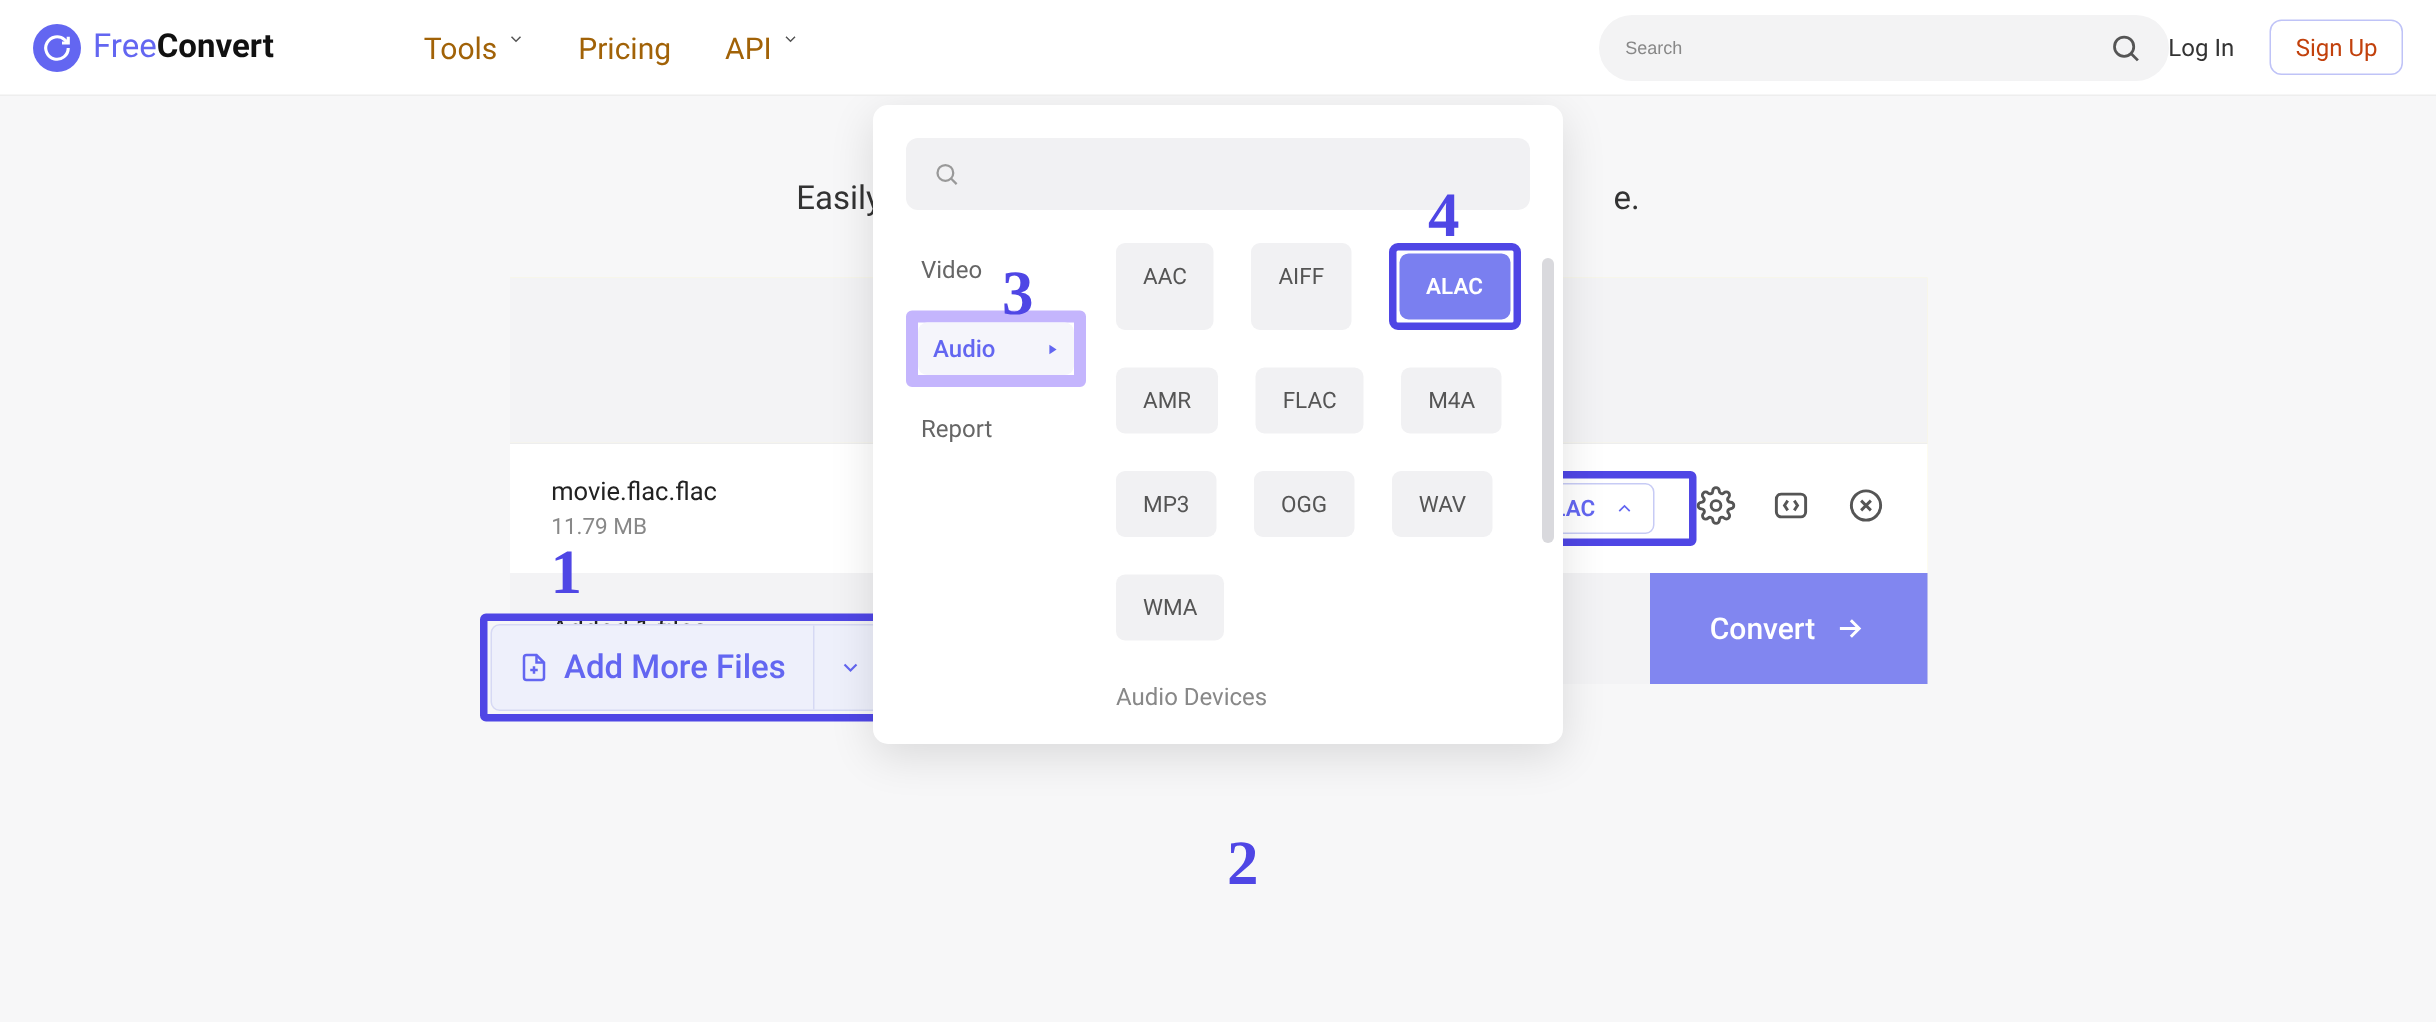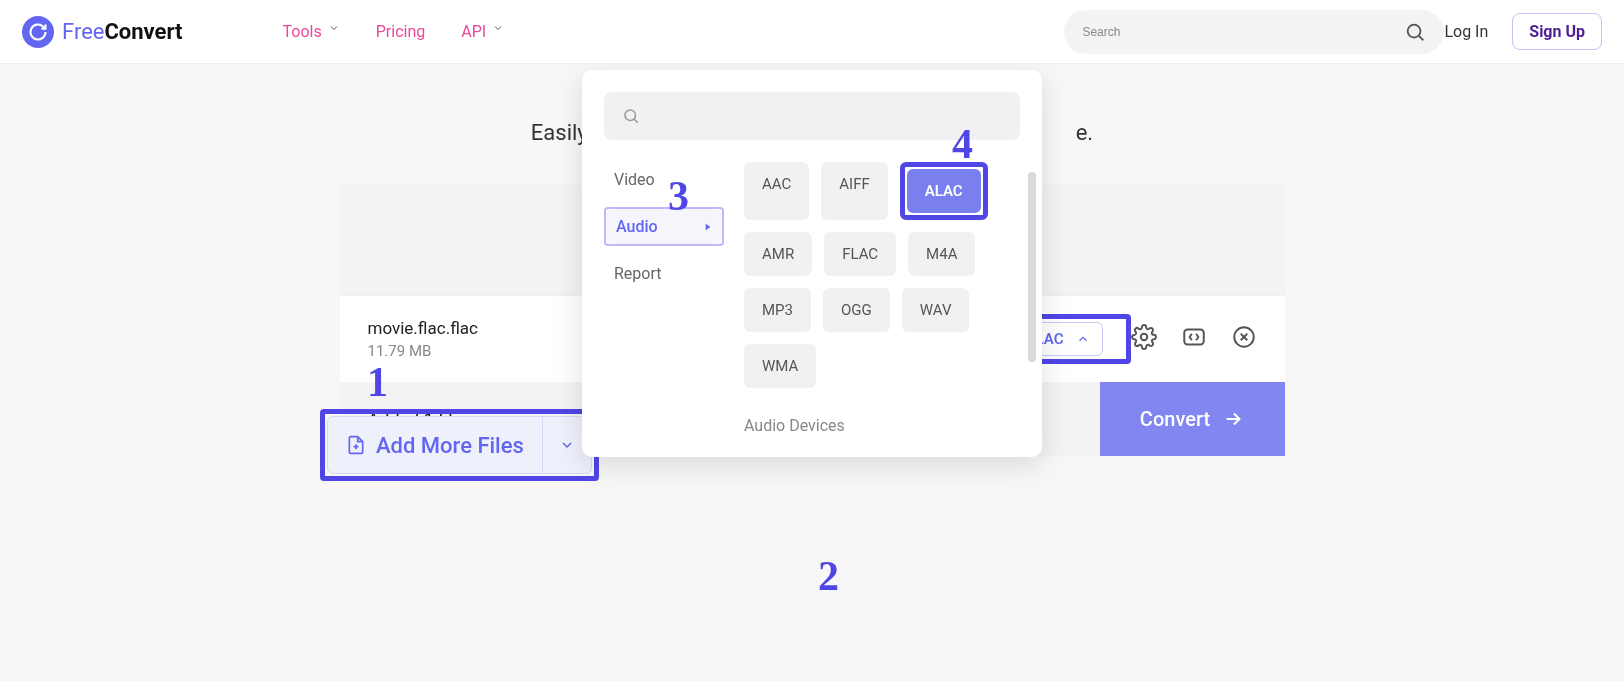--- a/index.html
+++ b/index.html
@@ -6,29 +6,29 @@
     body { font-family: -apple-system, BlinkMacSystemFont, 'Segoe UI', Roboto, sans-serif; background: #fff; width: 1624px; height: 681px; overflow: hidden; position: relative; }
     
     
     .header { height: 64px; display: flex; align-items: center; padding: 16px 22px; border-bottom: 1px solid #eee; background: #fff; position: relative; z-index: 200; }
     .logo-wrap { display: flex; align-items: center; gap: 8px; }
     .logo-icon { width: 32px; height: 32px; border-radius: 50%; background: #6366f1; display: flex; align-items: center; justify-content: center; }
     .logo-icon svg { width: 20px; height: 20px; }
     .logo-text { font-size: 22px; font-weight: 400; color: #6366f1; }
     .logo-text strong { font-weight: 700; color: #111; }
     .nav { display: flex; align-items: center; gap: 36px; margin-left: 100px; }
-    .nav-item { display: flex; align-items: flex-start; gap: 6px; font-size: 16px; color: #ec4899; cursor: pointer; }
+    .nav-item { display: flex; align-items: flex-start; gap: 6px; font-size: 20px; color: #a16207; cursor: pointer; }
     .chev { width: 12px; height: 12px; }
     .search-box { margin-left: auto; width: 380px; height: 44px; background: #f3f3f4; border-radius: 22px; display: flex; align-items: center; padding: 0 18px; }
     .search-box input { flex: 1; background: transparent; border: none; outline: none; font-size: 12px; color: #333; }
     .search-box input::placeholder { color: #888; }
     .search-icon { color: #555; }
     .auth { display: flex; align-items: center; gap: 24px; }
     .login { font-size: 16px; color: #333; cursor: pointer; }
-    .signup { font-size: 16px; color: #4c1d95; border: 1px solid #bfc3f7; border-radius: 8px; padding: 8px 16px; cursor: pointer; background: #fff; font-weight: bold; }
+    .signup { font-size: 16px; color: #c2410c; border: 1px solid #bfc3f7; border-radius: 8px; padding: 8px 16px; cursor: pointer; background: #fff; }
     
     
     .main { background: #f7f7f8; padding-top: 56px; height: calc(100% - 64px); position: relative; }
     .subtitle-row { text-align: center; font-size: 22px; color: #333; margin-bottom: 40px; padding: 0 40px; }
     .card { width: 945px; margin: 0 auto; background: #fef9c3; position: relative; }
     .card-top-space { height: 110px; background: #f3f3f5; }
     
     
     .add-wrap { position: absolute; left: 320px; top: 409px; z-index: 50; }
     .add-btn { display: flex; align-items: center; background: #eef0fb; border: 1px solid #d6d9f4; border-radius: 6px; height: 58px; }
@@ -58,23 +58,23 @@
     
     
     .dropdown { position: absolute; left: 582px; top: 70px; width: 460px; background: #fff; border-radius: 10px; box-shadow: 0 8px 30px rgba(0,0,0,0.12); padding: 22px; z-index: 100; }
     .dd-search { background: #f1f1f3; border-radius: 8px; height: 48px; display: flex; align-items: center; padding: 0 18px; gap: 14px; margin-bottom: 22px; }
     .dd-search input { flex: 1; background: transparent; border: none; outline: none; font-size: 17px; }
     .dd-search input::placeholder { color: #999; }
     .dd-body { display: flex; gap: 20px; position: relative; }
     .dd-cats { width: 120px; display: flex; flex-direction: column; gap: 10px; }
     .dd-cat { font-size: 16px; color: #666; padding: 8px 10px; cursor: pointer; display: flex; align-items: center; justify-content: space-between; }
     .dd-cat.active { color: #6366f1; background: #f5f5fb; border-radius: 6px; font-weight: 500; }
-    .dd-cat-highlight { border: 2px solid #c4b5fd; border-radius: 4px; }
+    .dd-cat-highlight { border: 8px solid #c4b5fd; border-radius: 4px; }
     .dd-formats { flex: 1; }
-    .fmt-grid { display: flex; flex-wrap: wrap; gap: 12px; margin-bottom: 28px; }
+    .fmt-grid { display: flex; flex-wrap: wrap; gap: 25px; margin-bottom: 28px; }
     .fmt { background: #f1f1f3; color: #555; font-size: 15px; padding: 13px 18px; border-radius: 6px; cursor: pointer; min-width: 62px; text-align: center; }
     .fmt.selected { background: #7a7ff0; color: #fff; font-weight: 600; }
     .fmt-highlight { border: 5px solid #4f46e5; border-radius: 6px; padding: 2px; display: inline-block; }
     .dd-section-label { font-size: 16px; color: #888; }
     .dd-scroll { position: absolute; right: -16px; top: 10px; width: 8px; height: 190px; background: #d9d9dd; border-radius: 4px; }
     
     
     .annot { position: absolute; font-size: 42px; font-weight: 700; color: #4f46e5; font-family: Georgia, serif; z-index: 300; }
     .n1 { left: 367px; top: 358px; }
     .n2 { left: 818px; top: 552px; }

